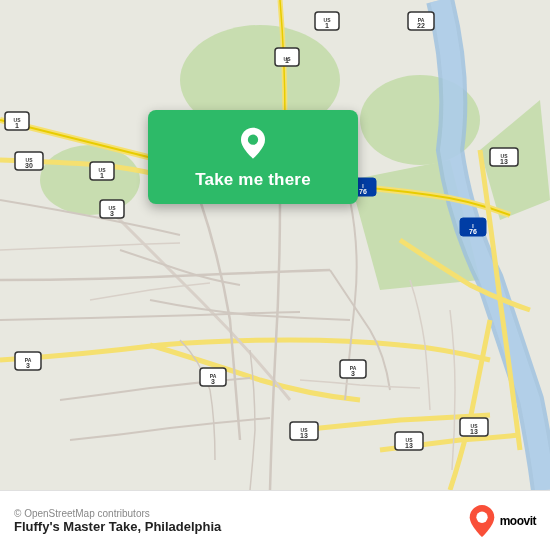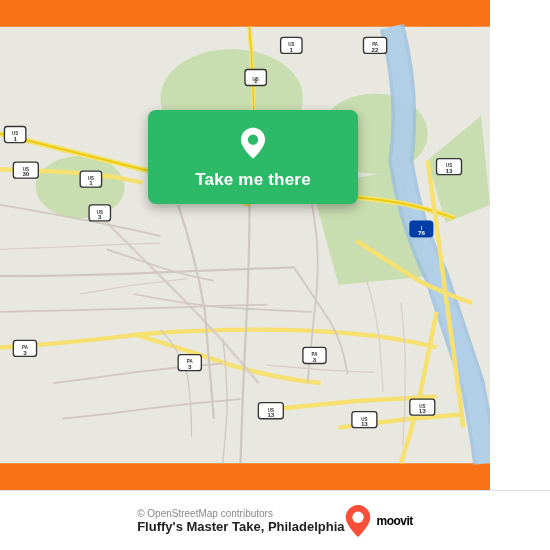--- a/index.html
+++ b/index.html
@@ -5,24 +5,24 @@
     * { margin: 0; padding: 0; box-sizing: border-box; }
     body {
       width: 550px;
       height: 550px;
       overflow: hidden;
       font-family: Arial, sans-serif;
       position: relative;
     }
 
     #map-container {
-      width: 490px;
+      width: 550px;
       height: 490px;
       position: relative;
-      background-color: #f97316;
+      background-color: #22c55e;
       overflow: hidden;
     }
 
     
     #map-svg {
       width: 100%;
       height: 100%;
       position: absolute;
       top: 0; left: 0;
     }
@@ -56,21 +56,21 @@
       letter-spacing: 0.2px;
     }
 
     
     #bottom-bar {
       width: 550px;
       height: 60px;
       background: #fff;
       display: flex;
       align-items: center;
-      justify-content: center;
+      justify-content: space-between;
       padding: 0 14px;
       border-top: 1px solid #e0e0e0;
     }
 
     #location-info {
       display: flex;
       flex-direction: column;
     }
 
     #location-name {

